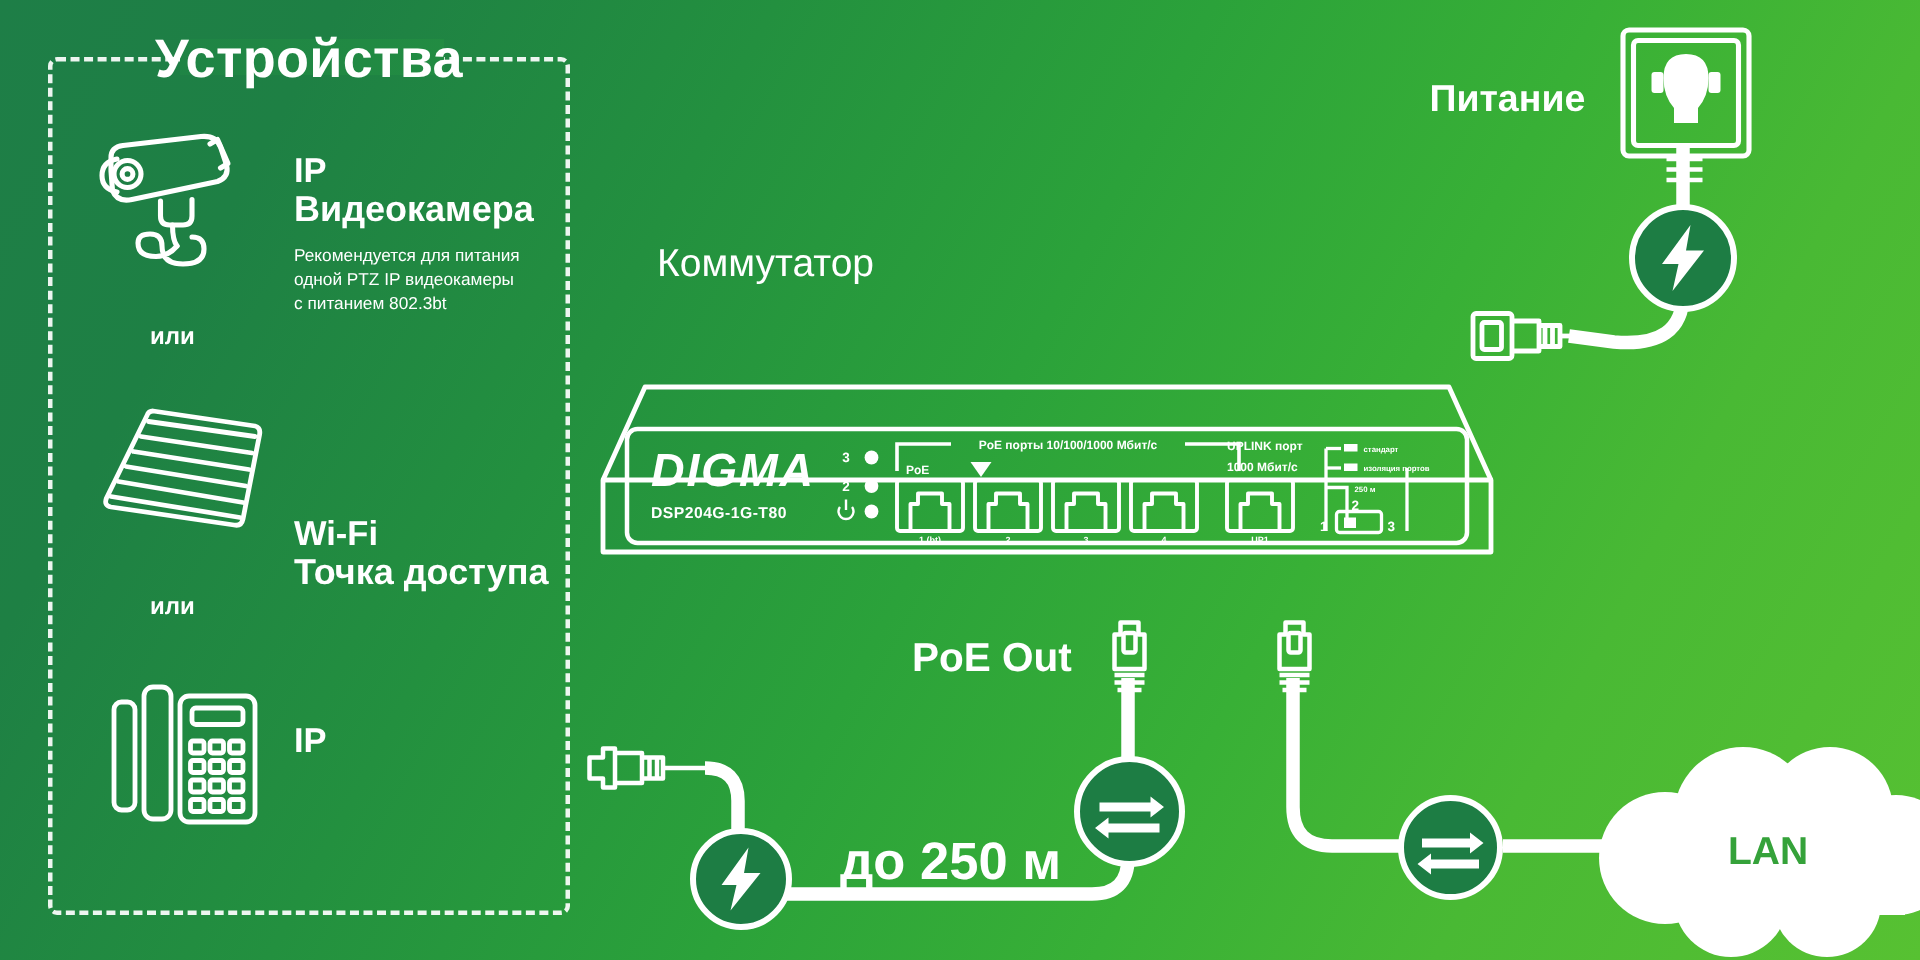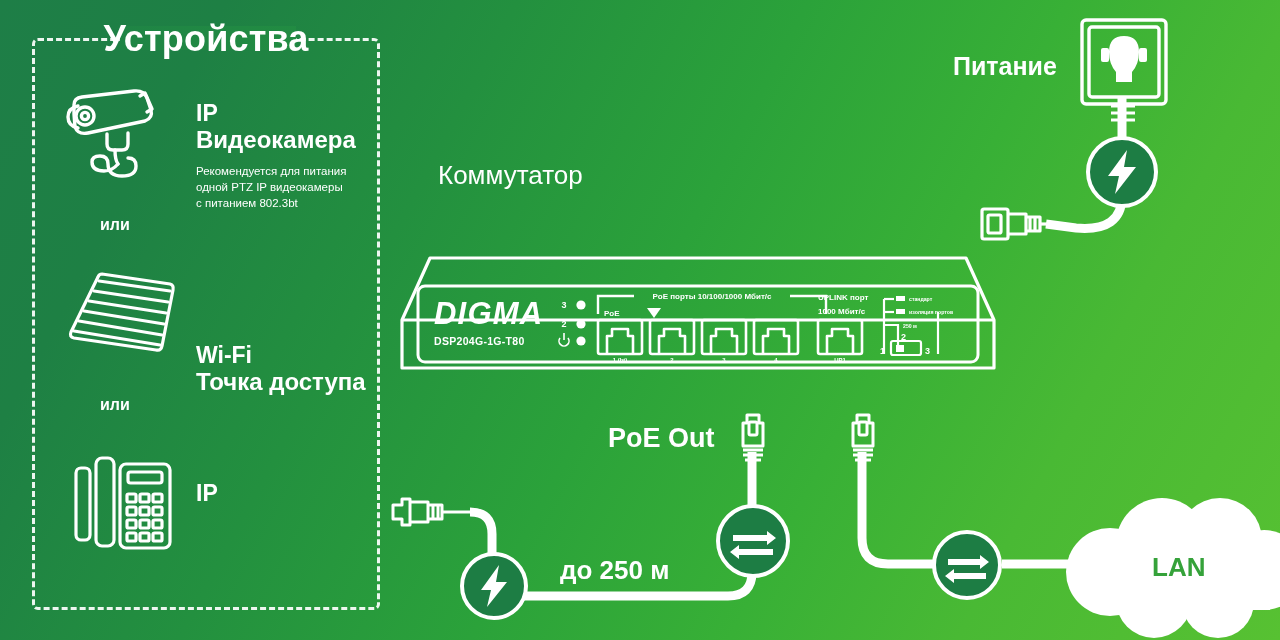--- a/index.html
+++ b/index.html
@@ -64,21 +64,21 @@
   #power-title {
     left: 953px; top: 52px;
     font-size: 25px; font-weight: bold; color: #fff;
   }
   #poe-out-title {
     left: 608px; top: 423px;
     font-size: 27px; font-weight: bold; color: #fff;
   }
   #distance-label {
     left: 560px; top: 555px;
-    font-size: 26px; font-weight: bold; color: #fff;
+    font-size: 35px; font-weight: bold; color: #fff;
   }
   #lan-label {
     left: 1152px; top: 552px;
     font-size: 26px; font-weight: bold; color: #35a23a;
   }
 
   
   #switch { left: 398px; top: 228px; width: 600px; height: 160px; }
 
   .sw-small { font-size: 8px; font-weight: bold; fill: #fff; }

